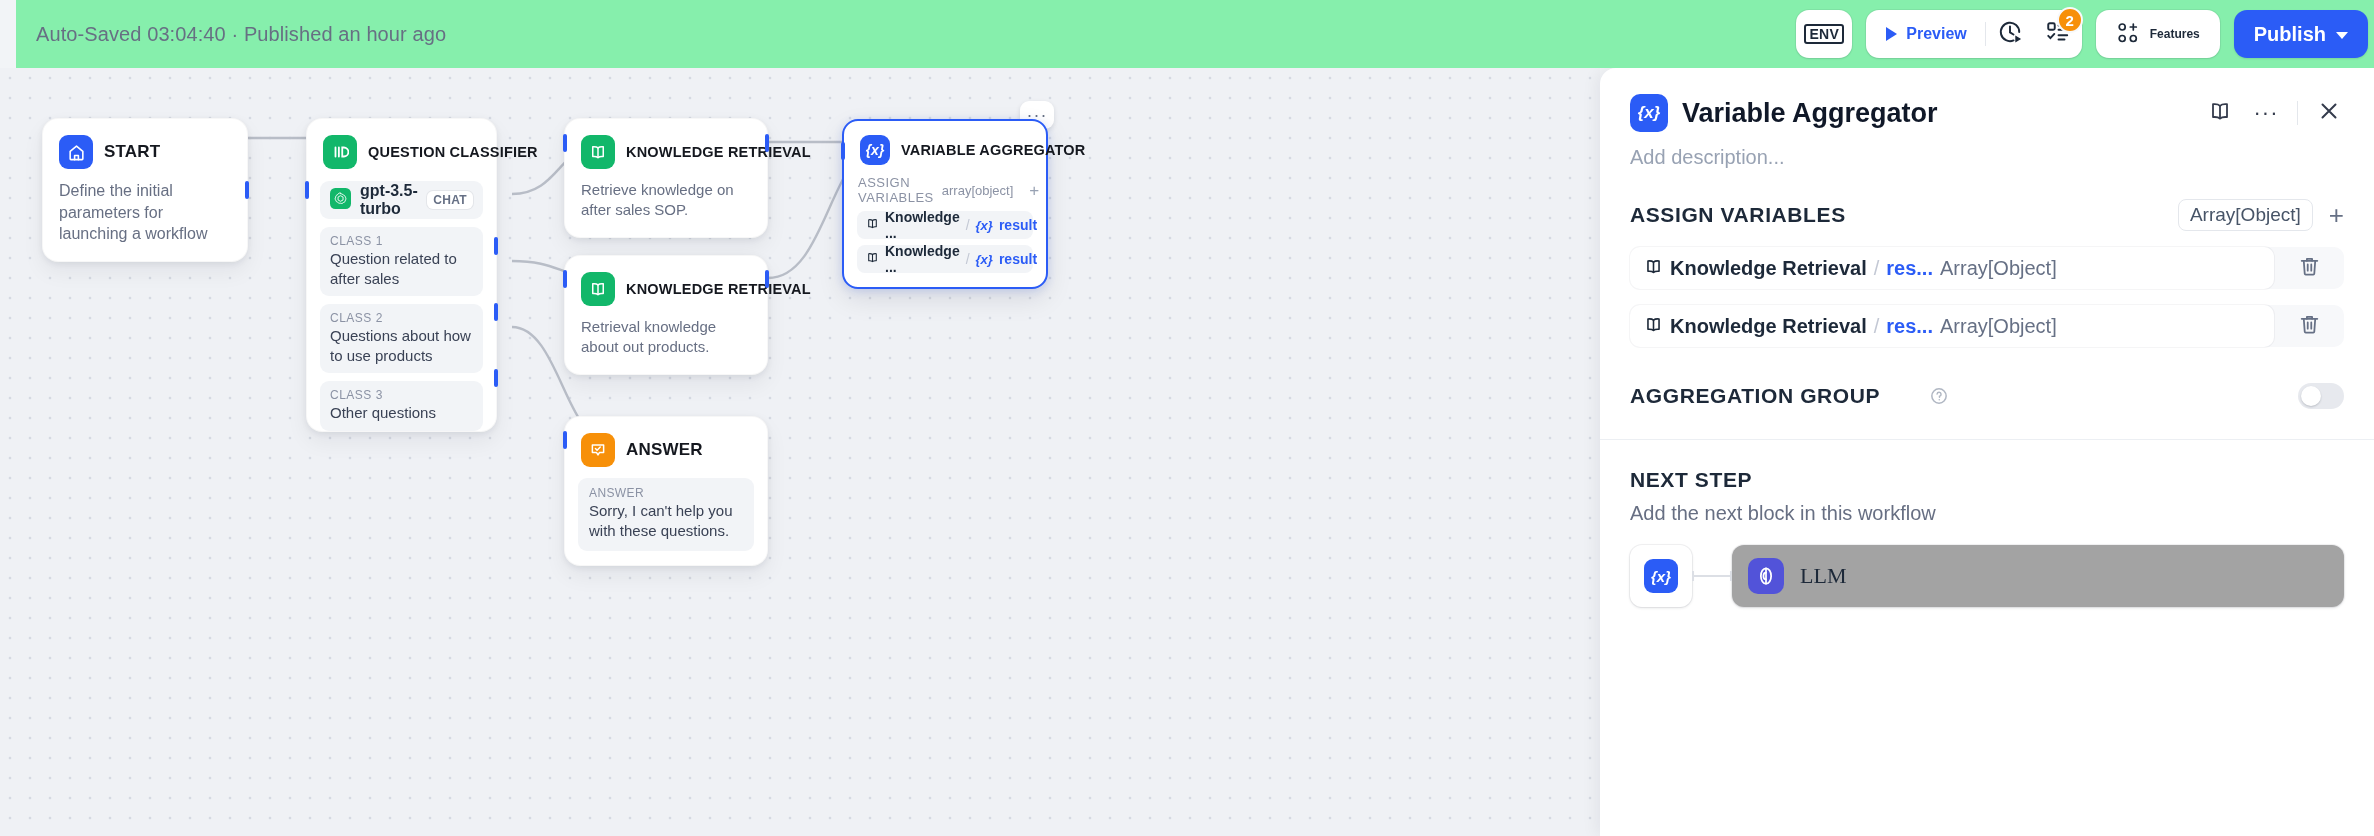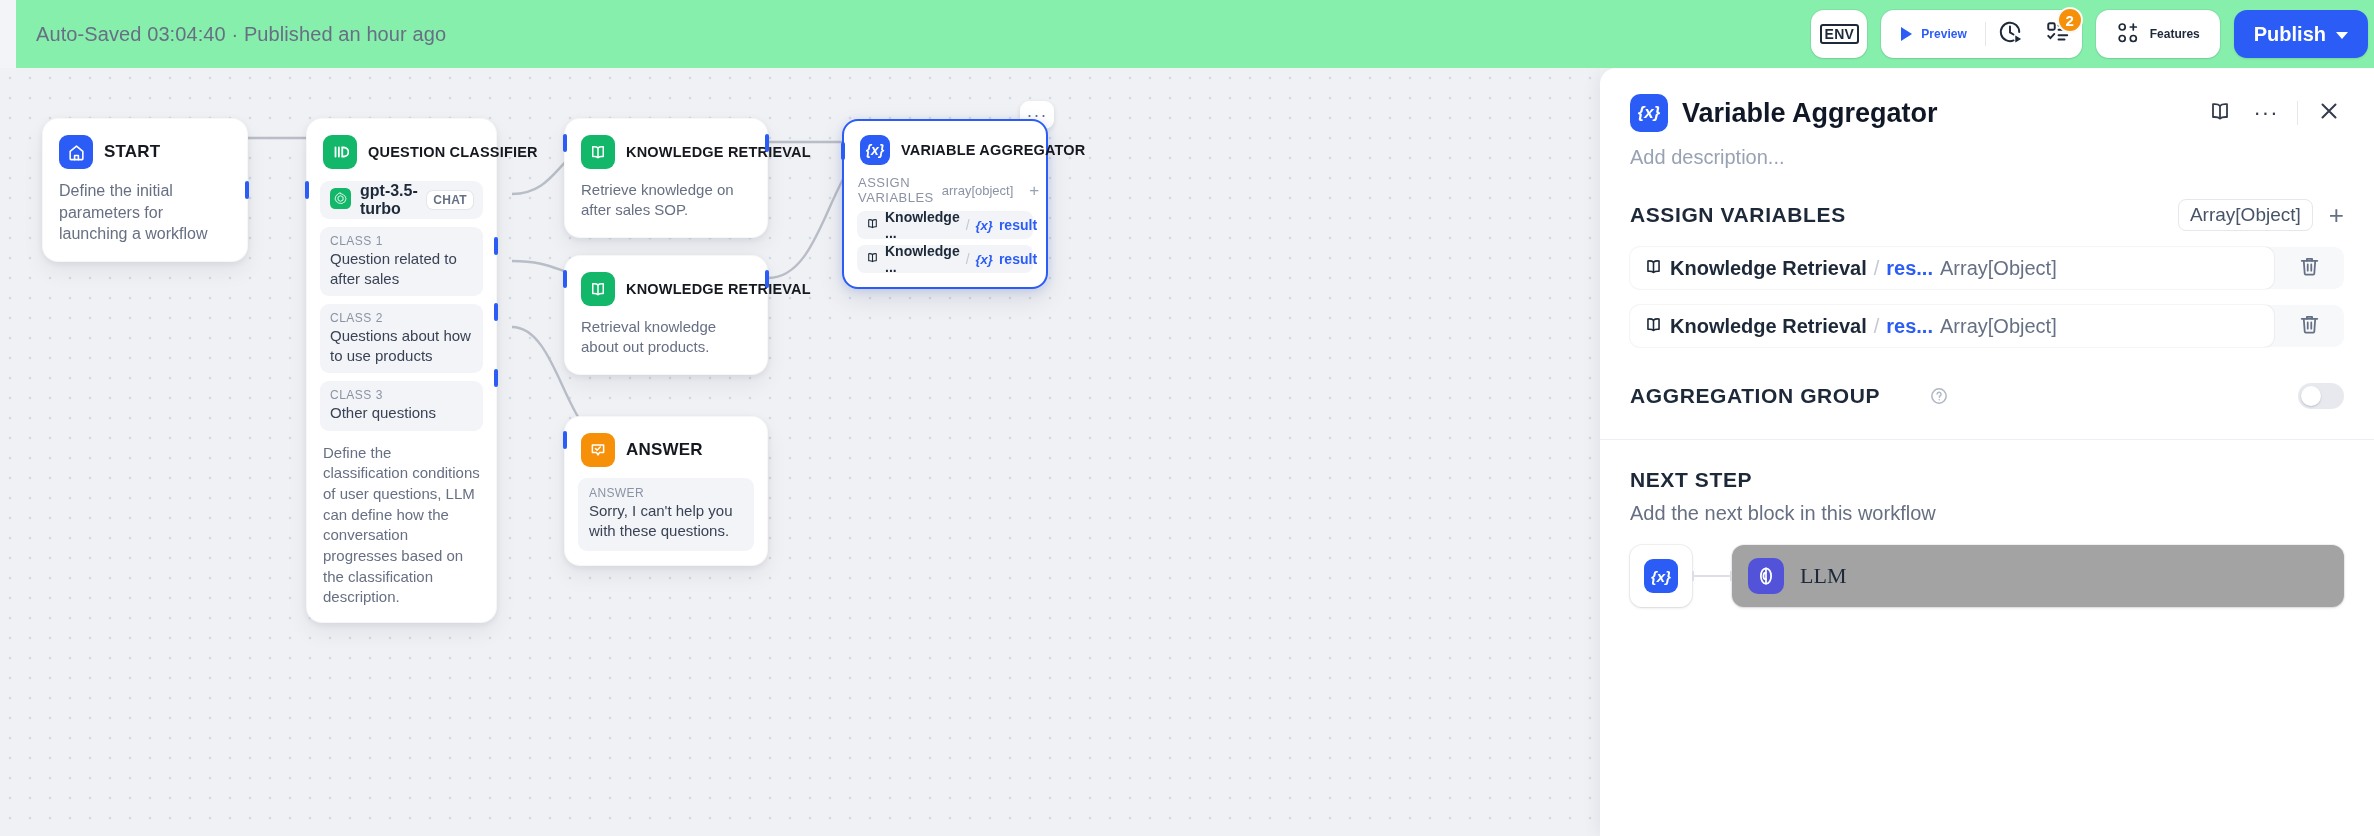--- a/index.html
+++ b/index.html
@@ -37,21 +37,21 @@
   .env-glyph {
     font-size: 14px; font-weight: 700; color: #1d2939;
     border: 2px solid #1d2939; border-radius: 3px;
     padding: 1px 3px; line-height: 1.05;
     letter-spacing: .3px;
   }
   .preview-group { padding: 0 0 0 0; position: relative; }
   .preview-btn {
     display: flex; align-items: center; gap: 9px;
     padding: 0 18px 0 20px; height: 48px; cursor: pointer;
-    color: #2b5cf6; font-size: 12px; font-weight: 600;
+    color: #2b5cf6; font-size: 16px; font-weight: 600;
   }
   .tri { width: 0; height: 0; border-left: 11px solid #2b5cf6;
          border-top: 7px solid transparent; border-bottom: 7px solid transparent; }
   .vdiv { width: 1px; height: 24px; background: #e4e7ec; }
   .icon-btn {
     width: 48px; height: 48px; display: flex; align-items: center; justify-content: center;
     cursor: pointer; position: relative;
   }
   .badge {
     position: absolute; top: -3px; right: -1px;
@@ -406,21 +406,20 @@
       </div>
       <div class="qc-class">
         <div class="qc-class-label">CLASS 2</div>
         <div class="qc-class-text">Questions about how to use products</div>
       </div>
       <div class="qc-class">
         <div class="qc-class-label">CLASS 3</div>
         <div class="qc-class-text">Other questions</div>
       </div>
 
-      <div class="qc-footer">Define the classification conditions of user questions, LLM can define how the conversation progresses based on the classification description.</div>
     </div>
 
     <div class="node" style="left:564px; top:50px; width:204px;">
       <div class="port" style="left:-2px; top:15px;"></div>
       <div class="port" style="right:-2px; top:15px;"></div>
       <div class="node-head">
         <div class="node-ic" style="background:#12b76a;">
           <svg width="18" height="18" viewBox="0 0 24 24" fill="none" stroke="#fff" stroke-width="2" stroke-linejoin="round">
             <path d="M12 6.5C10.3 5 7.8 4.7 5 5v13c2.8-.3 5.3 0 7 1.5 1.7-1.5 4.2-1.8 7-1.5V5c-2.8-.3-5.3 0-7 1.5z"></path>
             <path d="M12 6.5v13"></path>

